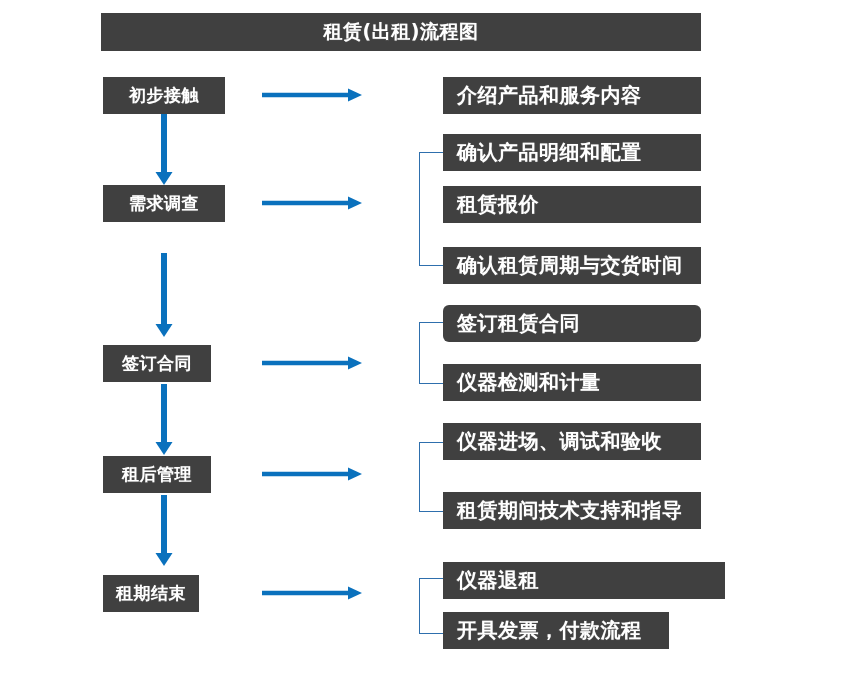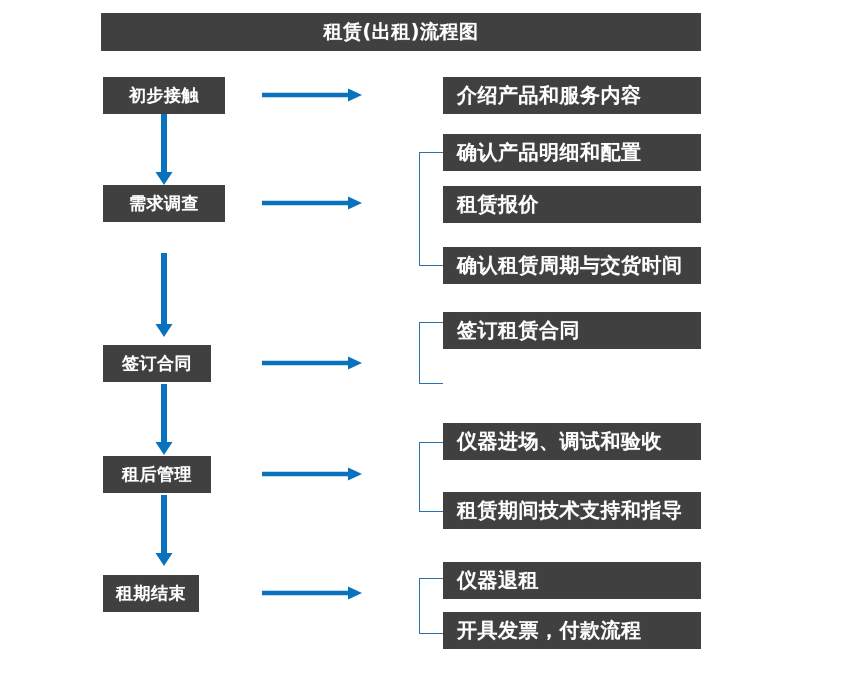--- a/index.html
+++ b/index.html
@@ -114,21 +114,22 @@
 
   <div class="arrow-h" style="left:262px; top:353px; width:102px;">
     <svg width="102" height="20" viewBox="0 0 102 20">
       <line x1="0" y1="10" x2="88" y2="10" stroke="#0a71bd" stroke-width="4.5"></line>
       <polygon points="86,3.5 100,10 86,16.5" fill="#0a71bd"></polygon>
     </svg>
   </div>
 
   <div class="bracket" style="left:419px; top:322px; width:24px; height:62px;"></div>
 
-  <div class="box detail-box" style="left:443px; top:312px; width:258px; height:37px;">签订租赁合同</div>
+  <div class="box detail-box" style="left:443px; top:305px; width:258px; height:37px;border-radius:6px;">签订租赁合同</div>
+  <div class="box detail-box" style="left:443px; top:364px; width:258px; height:37px;">仪器检测和计量</div>
 
   <div class="arrow-v" style="left:153px; top:384px; height:72px;">
     <svg width="22" height="72" viewBox="0 0 22 72">
       <line x1="11" y1="0" x2="11" y2="60" stroke="#0a71bd" stroke-width="6"></line>
       <polygon points="2.5,58 19.5,58 11,71" fill="#0a71bd"></polygon>
     </svg>
   </div>
 
   <div class="box stage-box" style="left:103px; top:456px; width:108px; height:37px;">租后管理</div>
 
@@ -155,16 +156,16 @@
 
   <div class="arrow-h" style="left:262px; top:583px; width:102px;">
     <svg width="102" height="20" viewBox="0 0 102 20">
       <line x1="0" y1="10" x2="88" y2="10" stroke="#0a71bd" stroke-width="4.5"></line>
       <polygon points="86,3.5 100,10 86,16.5" fill="#0a71bd"></polygon>
     </svg>
   </div>
 
   <div class="bracket" style="left:419px; top:578px; width:24px; height:56px;"></div>
 
-  <div class="box detail-box" style="left:443px; top:562px; width:258px; height:37px;">仪器退租</div>
-  <div class="box detail-box" style="left:443px; top:612px; width:258px; height:37px;">开具发票，付款流程</div>
+  <div class="box detail-box" style="left:443px; top:562px; width:282px; height:37px;">仪器退租</div>
+  <div class="box detail-box" style="left:443px; top:612px; width:226px; height:37px;">开具发票，付款流程</div>
 
 </div>
 
 </body></html>

